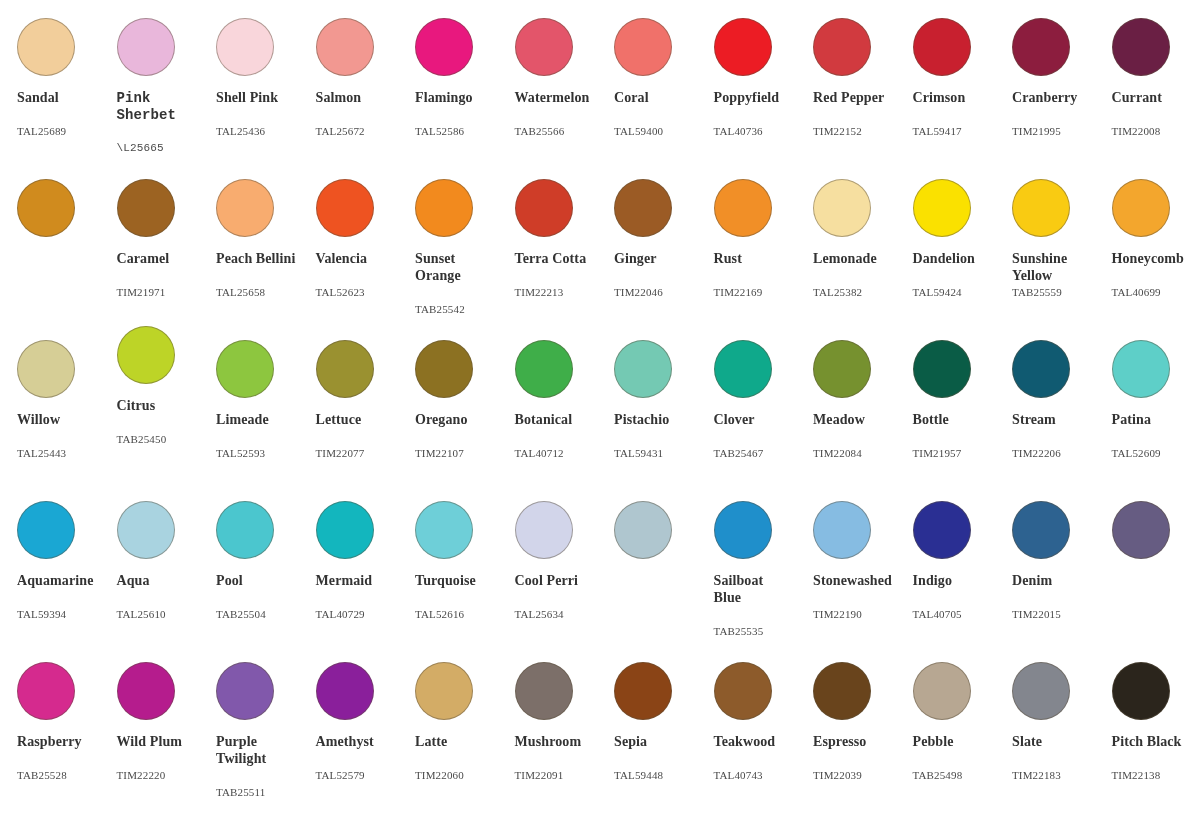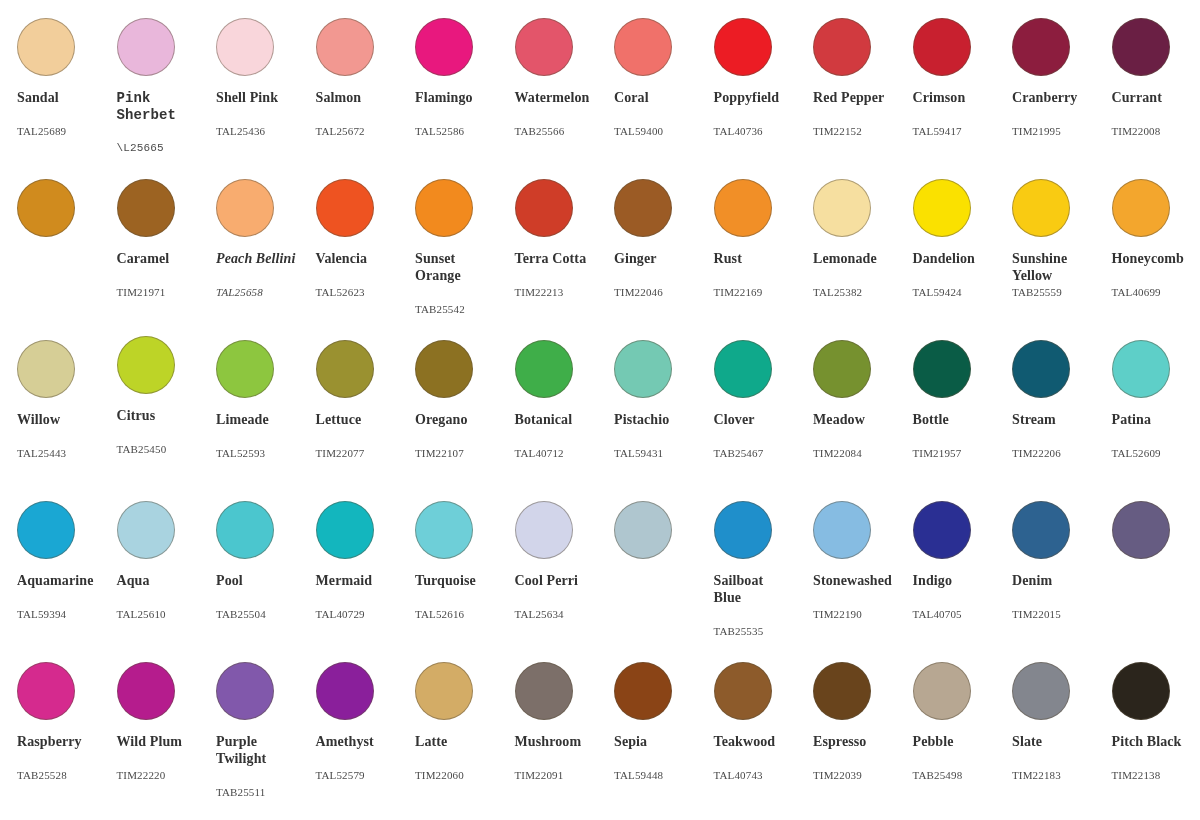--- a/index.html
+++ b/index.html
@@ -157,21 +157,21 @@
       <div class="swatch-cell" style="left: 0px; top: 179px;">
         <div class="swatch-dot" style="background: rgb(208, 139, 30);"></div>
       </div>
       <div class="swatch-cell" style="left: 99.5px; top: 179px;">
         <div class="swatch-dot" style="background: rgb(156, 99, 34);"></div>
         <div class="swatch-meta">
           <div class="swatch-name">Caramel</div>
           <div class="swatch-code">TIM21971</div>
         </div>
       </div>
-      <div class="swatch-cell" style="left: 199px; top: 179px; font-style: italic;">
+      <div class="swatch-cell" style="left: 199px; top: 179px;">
         <div class="swatch-dot" style="background: rgb(248, 172, 111);"></div>
         <div class="swatch-meta">
           <div class="swatch-name">Peach Bellini</div>
           <div class="swatch-code">TAL25658</div>
         </div>
       </div>
       <div class="swatch-cell" style="left: 298.5px; top: 179px;">
         <div class="swatch-dot" style="background: rgb(238, 83, 33);"></div>
         <div class="swatch-meta">
           <div class="swatch-name">Valencia</div>
@@ -234,21 +234,21 @@
           <div class="swatch-code">TAL40699</div>
         </div>
       </div>
       <div class="swatch-cell" style="left: 0px; top: 340px;">
         <div class="swatch-dot" style="background: rgb(214, 206, 150);"></div>
         <div class="swatch-meta">
           <div class="swatch-name">Willow</div>
           <div class="swatch-code">TAL25443</div>
         </div>
       </div>
-      <div class="swatch-cell" style="left: 99.5px; top: 336px;">
+      <div class="swatch-cell" style="left: 99.5px; top: 326px;">
         <div class="swatch-dot" style="background: rgb(189, 212, 39);"></div>
         <div class="swatch-meta">
           <div class="swatch-name">Citrus</div>
           <div class="swatch-code">TAB25450</div>
         </div>
       </div>
       <div class="swatch-cell" style="left: 199px; top: 340px;">
         <div class="swatch-dot" style="background: rgb(141, 198, 63);"></div>
         <div class="swatch-meta">
           <div class="swatch-name">Limeade</div>

